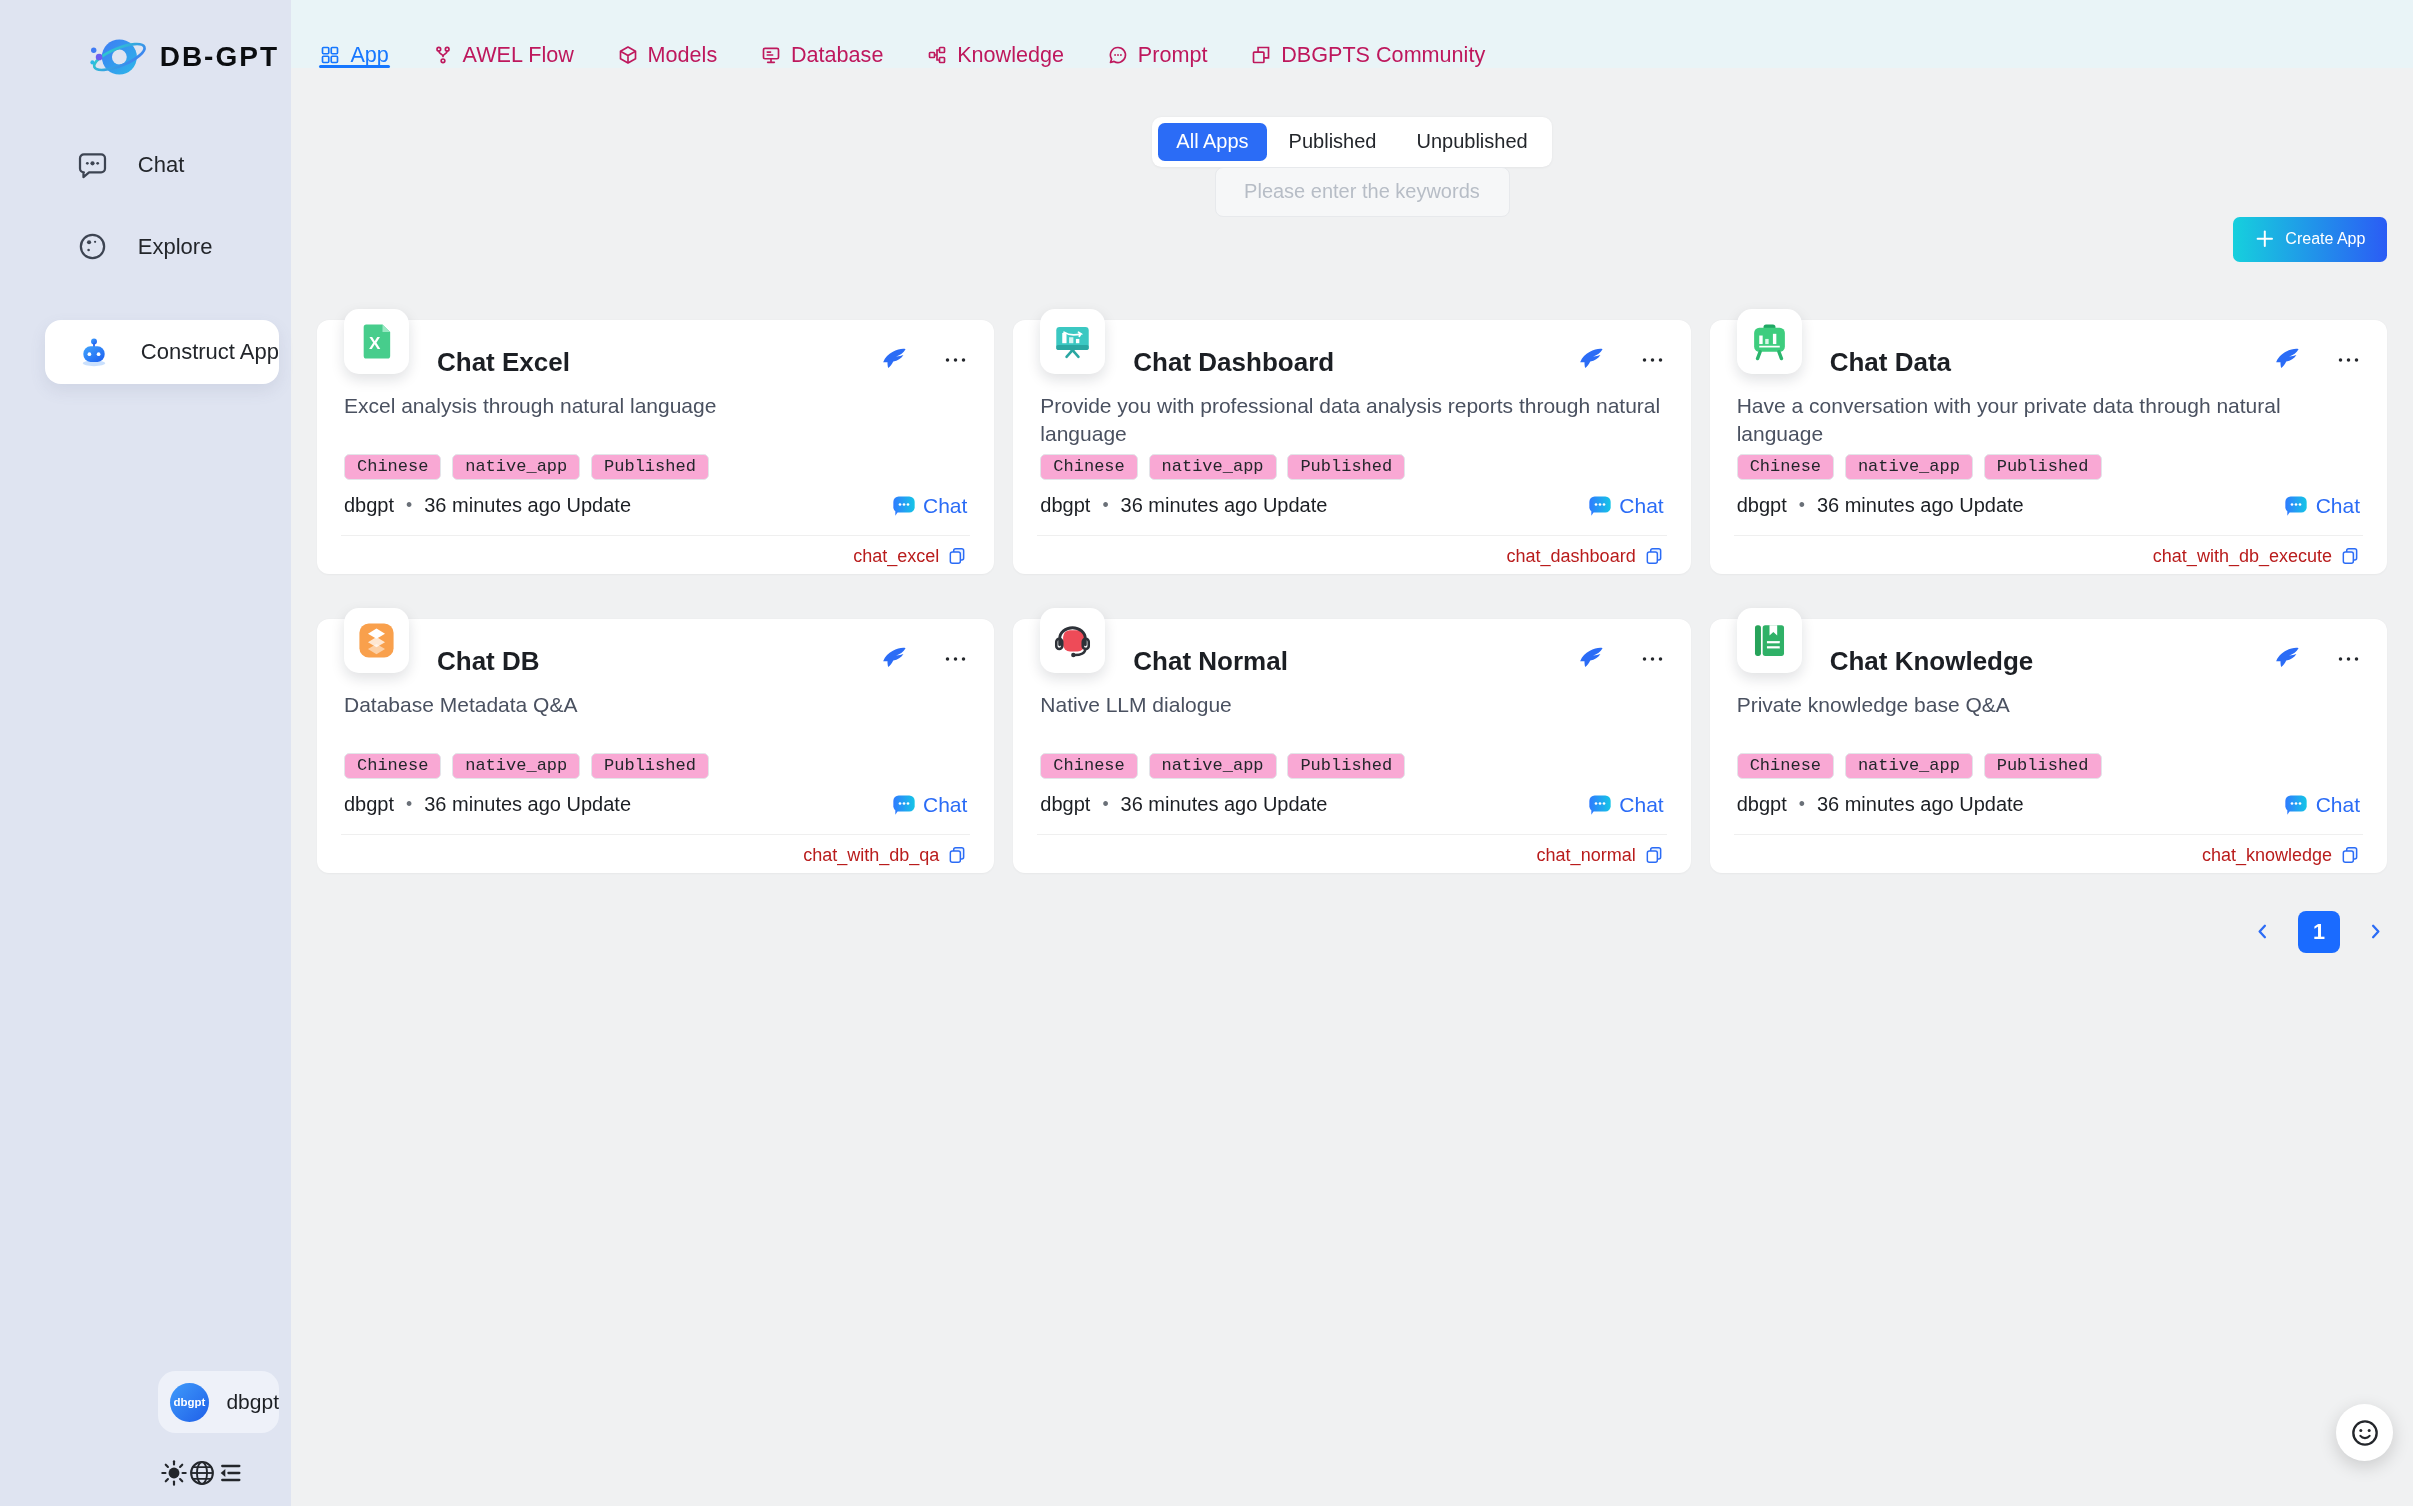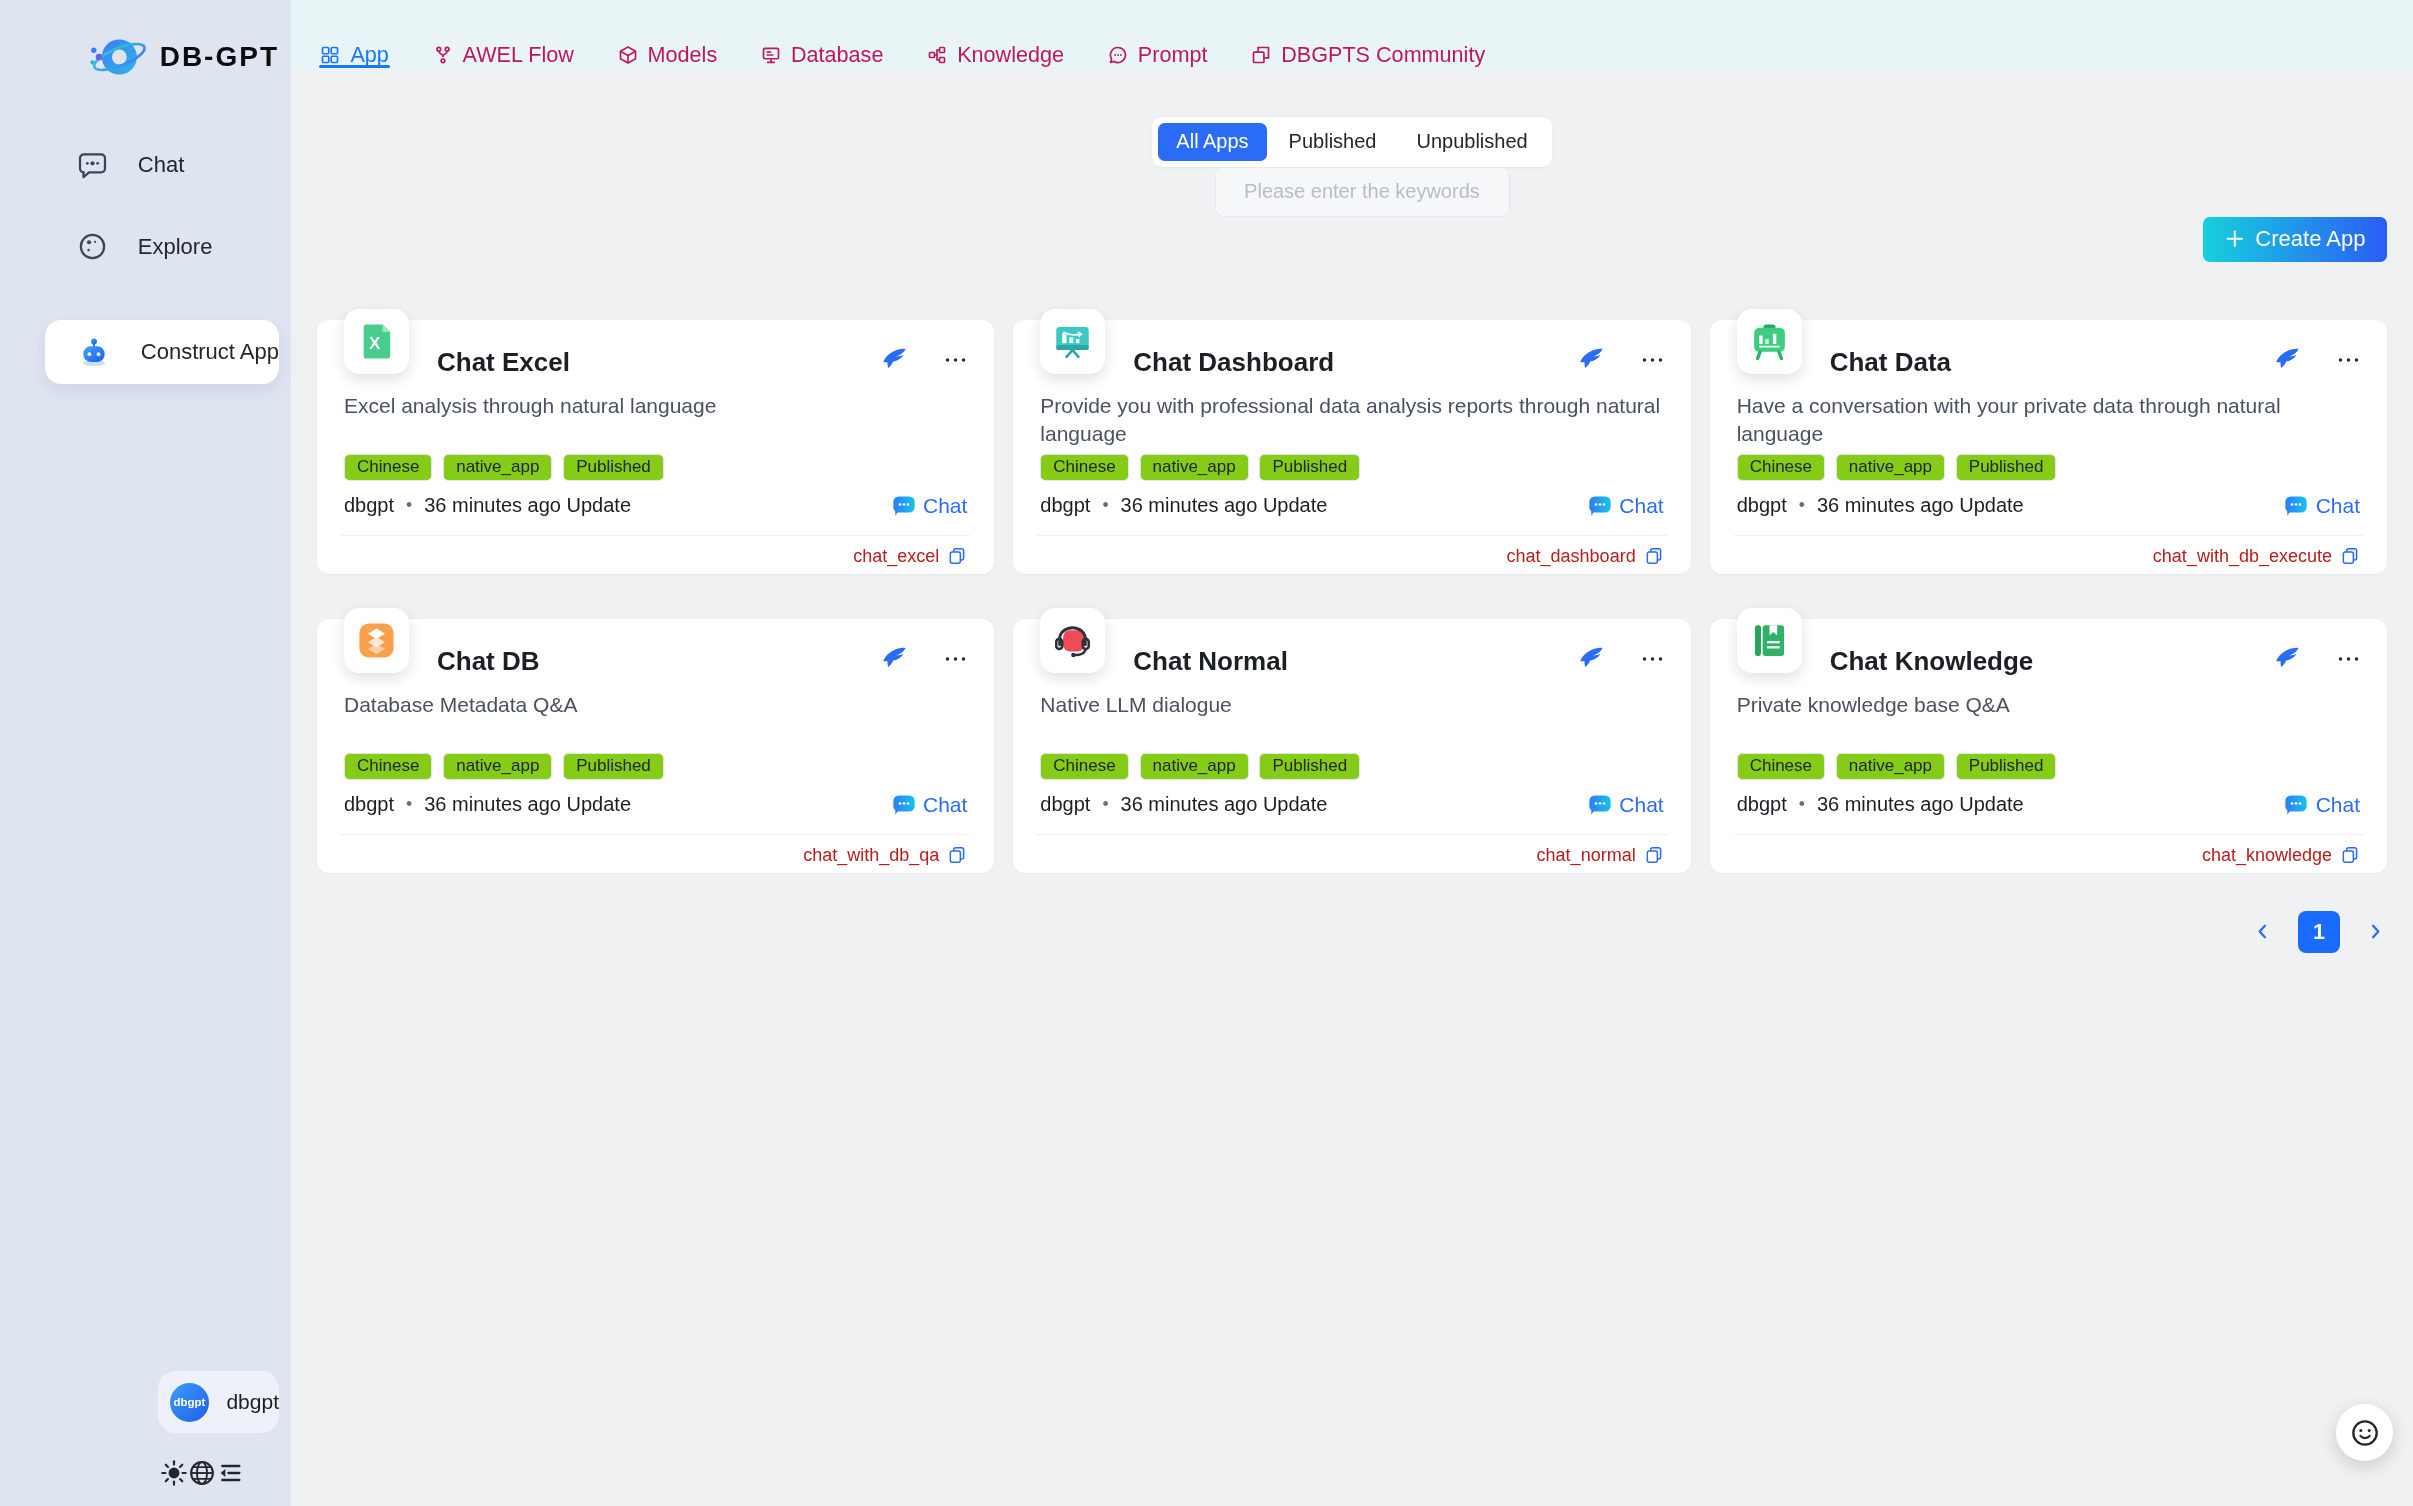--- a/index.html
+++ b/index.html
@@ -33,31 +33,31 @@
 
   .content { flex:1; position:relative; padding:0 26px; }
 
   .toolbar { display:flex; align-items:center; margin-top:49px;flex-direction:column; }
   .filter-group { background:#fff; border-radius:9.5px; padding:6px 6.8px; display:flex; gap:4px; box-shadow:0 0.7px 2.7px rgba(0,0,0,.05); }
   .filter { font-size:20px; color:#23262b; padding:7.4px 18px; border-radius:6.8px; border:none; background:transparent; cursor:pointer; }
   .filter.active { background:#2b6cf6; color:#fff; }
   .search-box { display:flex; align-items:center; gap:10.8px; margin-left:21.6px; width:295px; height:50px; padding:0 15px; border:0.7px solid #e7e9ec; border-radius:8px; background:#f6f7f8; }
   .search-box input { flex:1; border:none; outline:none; background:transparent; font-size:20px; color:#23262b; font-family:"Liberation Sans",sans-serif; }
   .search-box input::placeholder { color:#b7bdc6; }
-  .create-btn { margin-left:auto; height:45px; padding:0 21.6px; border:none; border-radius:6.8px; background:linear-gradient(90deg,#16d0dd,#2b5cf5); color:#fff; font-size:22px; display:flex; align-items:center; gap:9.5px; cursor:pointer; }
+  .create-btn { margin-left:auto; height:45px; padding:0 21.6px; border:none; border-radius:6.8px; background:linear-gradient(90deg,#16d0dd,#2b5cf5); color:#fff; font-size:16px; display:flex; align-items:center; gap:9.5px; cursor:pointer; }
 
   .cards { display:grid; grid-template-columns:repeat(3,1fr); column-gap:19px; row-gap:45px; margin-top:58px; }
   .card { position:relative; background:#fff; border-radius:12px; height:254px; box-shadow:0 0.7px 2px rgba(0,0,0,.04); cursor:pointer; }
   .tile { position:absolute; top:-10.8px; left:27px; width:65px; height:65px; border-radius:15px; background:#fff; box-shadow:0 5.4px 13.5px rgba(15,25,40,.13); display:flex; align-items:center; justify-content:center; }
   .card-title { position:absolute; left:120px; top:27px; margin:0; font-size:26px; font-weight:700; color:#1c1f24; }
   .card-actions { position:absolute; right:27px; top:27px; display:flex; align-items:center; gap:37px; }
   .icon-btn { background:none; border:none; padding:0; cursor:pointer; display:flex; }
   .card-desc { position:absolute; left:27px; right:27px; top:72px; margin:0; font-size:21px; line-height:1.35; color:#4a5160; }
   .tags { position:absolute; left:27px; top:134px; display:flex; gap:10.8px; }
-  .tag { border:0.7px solid #e2e5e9; background:#84cc16; border-radius:5.4px; padding:2.7px 12px; font-size:17px; color:#23262b; }
+  .tag { border:0.7px solid #e2e5e9; background:#f9a8d4; border-radius:5.4px; padding:2.7px 12px; font-size:17px; color:#23262b;font-family:Liberation Mono, monospace; }
   .meta { position:absolute; left:27px; right:27px; top:174px; display:flex; align-items:center; gap:12px; font-size:20px; color:#1c1f24; }
   .meta .dot { color:#6a7078; font-size:17.6px; }
   .chat-link { margin-left:auto; display:flex; align-items:center; gap:7.4px; color:#2b6cf6; font-size:21px; text-decoration:none; cursor:pointer; }
   .divider { position:absolute; left:24px; right:24px; top:215px; height:0.7px; background:#efefef; }
   .card-foot { position:absolute; right:27px; top:226px; display:flex; align-items:center; gap:8px; font-size:18px; color:#b91c1c; }
 
   .pagination { display:flex; align-items:center; justify-content:flex-end; gap:24px; margin-top:38px; }
   .page-nav { background:none; border:none; padding:0; cursor:pointer; color:#2b6cf6; display:flex; }
   .page-current { width:42px; height:42px; border-radius:8px; background:#1a6bff; color:#fff; font-size:21.6px; font-weight:700; border:none; cursor:pointer; display:flex; align-items:center; justify-content:center; }
 

